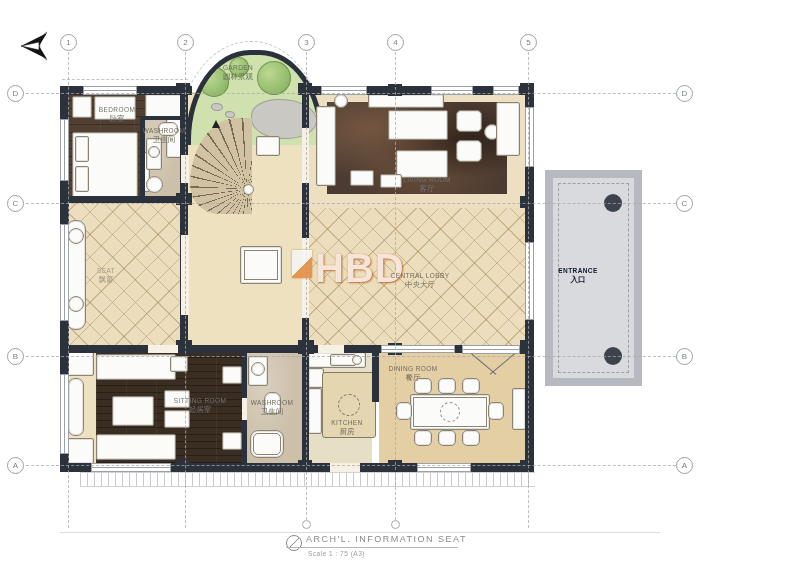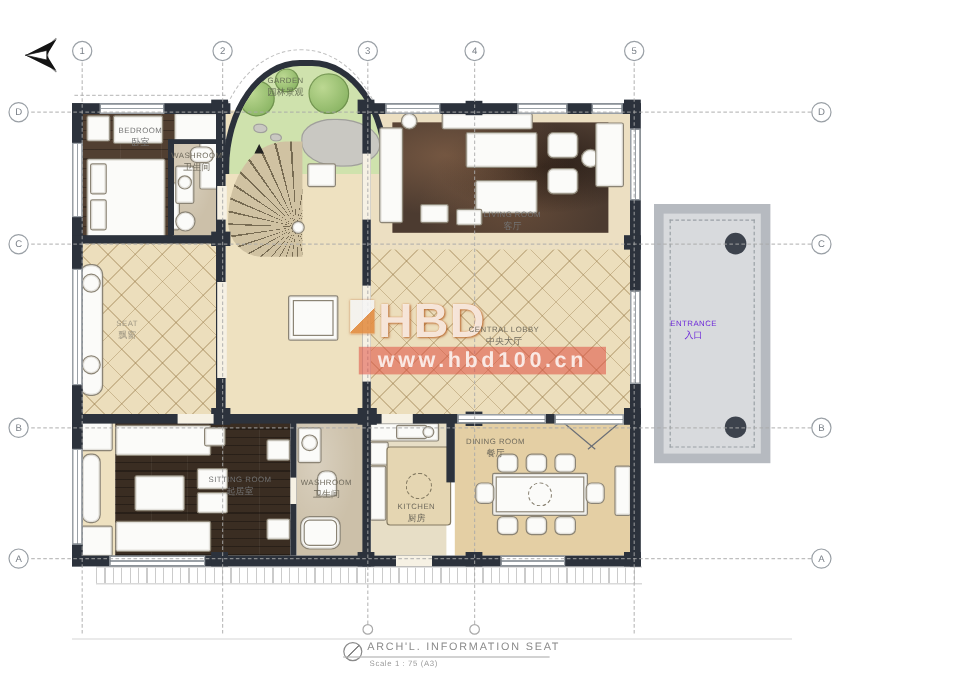--- a/index.html
+++ b/index.html
@@ -44,21 +44,21 @@
   .gv{position:absolute;width:0;border-left:1px dashed #a9a9a9;opacity:.75;}
   .gh{position:absolute;height:0;border-top:1px dashed #a9a9a9;opacity:.75;}
   .bubble{position:absolute;width:15px;height:15px;border:1px solid #9aa0a6;border-radius:50%;background:#fff;
           color:#7a8088;font-size:8px;display:flex;align-items:center;justify-content:center;}
   .tick{position:absolute;width:7px;height:7px;border:1px solid #a9a9a9;border-radius:50%;background:#fff;}
   
   .rlabel{position:absolute;transform:translateX(-50%);text-align:center;line-height:1.3;color:#6f6a5c;white-space:nowrap;}
   .rlabel .en{display:block;font-size:6.5px;letter-spacing:.4px;}
   .rlabel .zh{display:block;font-size:7.5px;}
   .light{color:#737373;}
-  .graytxt{color:#6d28d9;}
+  .graytxt{color:#0f172a;font-weight:bold;}
   .greentxt{color:#667055;}
   
   .wm-brand{position:absolute;left:292px;top:250px;display:flex;align-items:flex-start;z-index:40;}
   .wm-logo{width:20px;height:28px;margin-right:3px;background:linear-gradient(135deg,rgba(245,245,245,.85) 55%,rgba(226,137,60,.85) 55%);box-shadow:0 0 2px rgba(180,90,30,.6);}
   .wm-hbd{font-size:40px;font-weight:bold;line-height:.9;color:rgba(252,252,252,.82);
           text-shadow:0 0 1px rgba(216,120,50,.9),1px 1px 2px rgba(170,85,25,.8);letter-spacing:1px;}
   .wm-cn{font-size:33px;font-weight:bold;line-height:1;margin-top:2px;color:rgba(255,255,255,.85);
          text-shadow:0 0 2px rgba(216,110,40,.95),1px 1px 2px rgba(170,85,25,.8);letter-spacing:2px;}
   .wm-band{position:absolute;left:299px;top:289px;width:206px;height:23px;background:rgba(224,78,64,.55);z-index:39;
            display:flex;align-items:center;justify-content:center;}
@@ -310,23 +310,20 @@
   </div>
   <div class="rlabel" style="left:106px;top:267px;color:#a09884;">
     <span class="en">SEAT</span>
     <span class="zh">飘窗</span>
   </div>
 
   <div class="wm-brand">
     <div class="wm-logo"></div>
     <div class="wm-hbd">HBD</div>
   </div>
-  <div class="wm-band">
-    <span class="wm-url">www.hbd100.cn</span>
-  </div>
 
   <div class="dash-line" style="left:60px;top:532px;width:600px;border-top-style:solid;border-color:#dcdcdc;"></div>
   <div class="abs" style="left:286px;top:535px;width:14px;height:14px;border:1px solid #8a8a8a;border-radius:50%;background:linear-gradient(135deg,transparent 47%,#8a8a8a 47% 53%,transparent 53%);"></div>
   <div class="tb-title" style="left:306px;top:534px;">ARCH'L. INFORMATION SEAT</div>
   <div class="abs" style="left:286px;top:547px;width:172px;height:1px;background:#b5b5b5;"></div>
   <div class="tb-scale" style="left:308px;top:550px;">Scale  1 : 75  (A3)</div>
 
 </div>
 
 </body></html>

